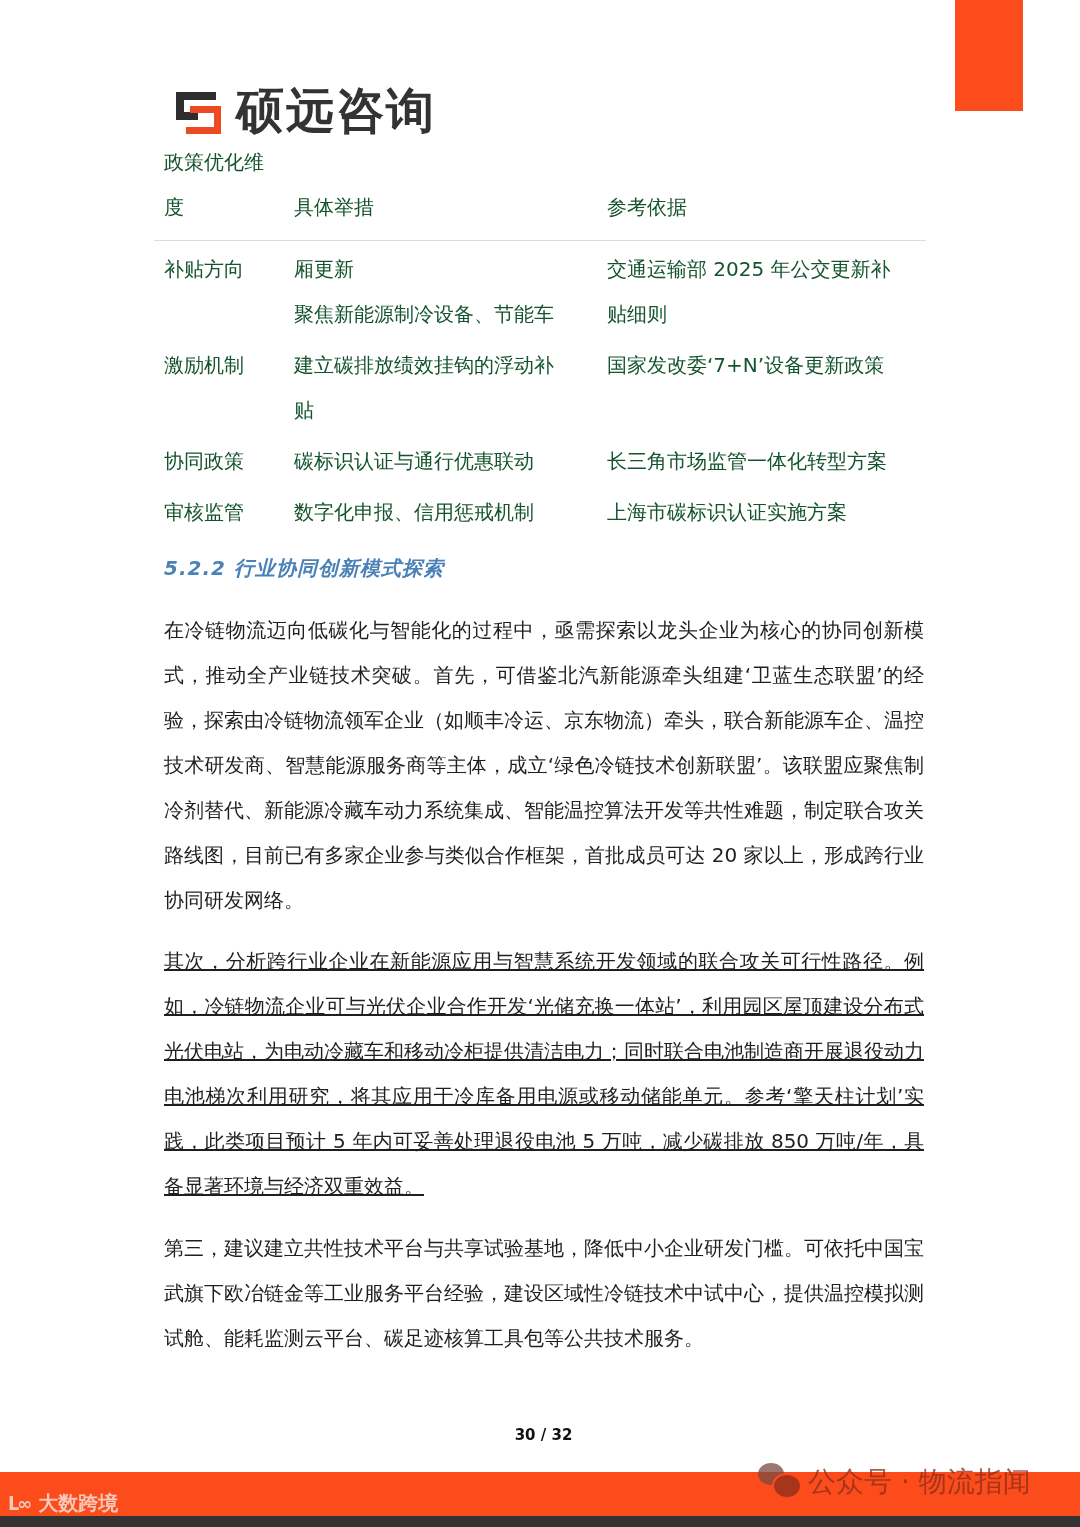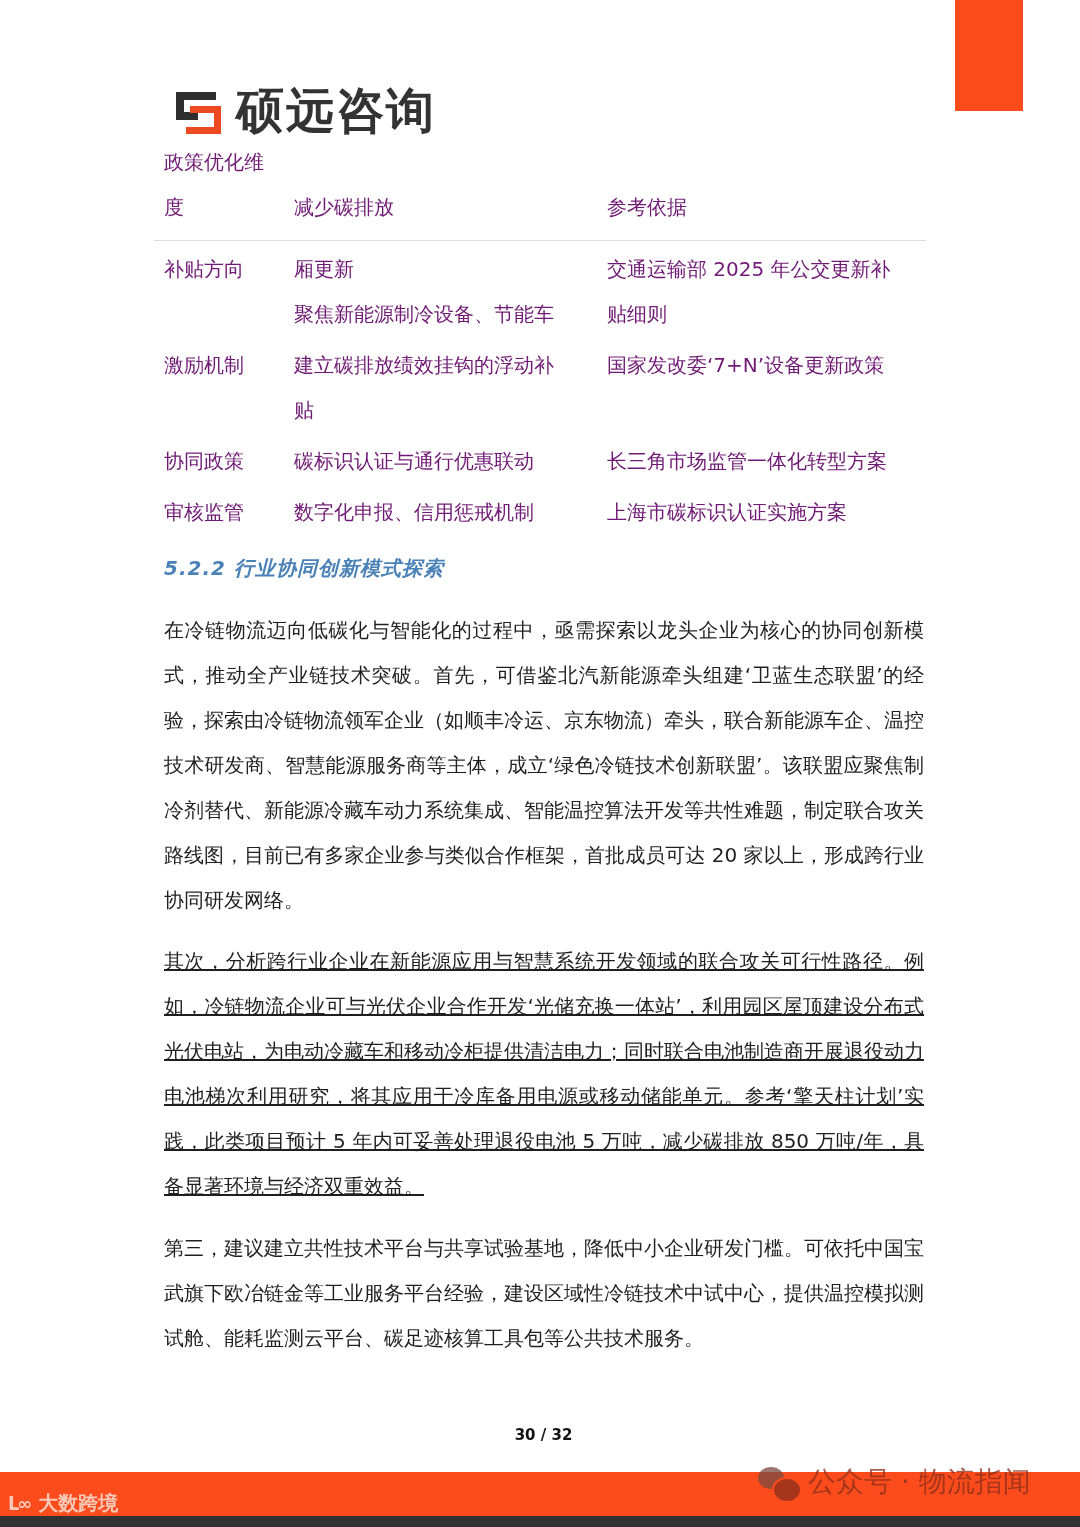--- a/index.html
+++ b/index.html
@@ -25,21 +25,21 @@
   .logo-mark .o3 { position:absolute; left:10px; top:41px; width:35px; height:7px; background:#ee4a22; }
   .logo-text {
     font-size: 48px; font-weight: 700; color: #333333; letter-spacing: 2px; line-height: 52px;
   }
 
   .table { position: absolute; left: 154px; top: 140px; width: 772px; }
   .thead { display: flex; padding-bottom: 10px; border-bottom: 1.5px solid #dcdcdc; }
   .c1 { width: 130px; padding-left: 10px; }
   .c2 { width: 313px; }
   .c3 { width: 319px; }
-  .cell { font-size: 20px; line-height: 45px; color: #701a75; }
+  .cell { font-size: 20px; line-height: 45px; color: #14532d; }
   .trow { display: flex; margin-top: 6px; }
 
   .section-title {
     position: absolute; left: 164px; top: 555px;
     font-size: 20px; font-weight: 700; font-style: italic; color: #4a82b8;
     letter-spacing: 1px;
   }
   .para {
     position: absolute; left: 164px; width: 760px;
     font-size: 20px; line-height: 45px; color: #1f1f1f; margin: 0;
@@ -59,21 +59,21 @@
   }
   .footer-dark {
     position: absolute; left: 0; top: 1516px; width: 1080px; height: 11px; background: #333333;
   }
   .brand-left {
     position: absolute; left: 8px; top: 1490px; display: flex; align-items: center;
     color: #f8c9b8; font-size: 20px; font-weight: 700;
   }
   .brand-left .mark { font-size: 18px; margin-right: 8px; letter-spacing: -2px; }
   .wechat {
-    position: absolute; left: 758px; top: 1463px; display: flex; align-items: flex-end;
+    position: absolute; left: 758px; top: 1463px; display: flex; align-items: flex-start;
     color: #8a2e1c; opacity: 0.75; font-size: 28px;
   }
   .wechat-icon { position: relative; width: 42px; height: 34px; margin-right: 8px; }
   .wechat-icon .b1 { position:absolute; left:0; top:0; width:26px; height:22px; border-radius:50%; background:#7a4a40; }
   .wechat-icon .b2 { position:absolute; left:14px; top:10px; width:26px; height:22px; border-radius:50%; background:#8a2e1c; border:2px solid #fc4c1c; }
 </style>
 </head>
 <body>
 
 <div class="corner-bar"></div>
@@ -90,21 +90,21 @@
   <span class="logo-text">硕远咨询</span>
 </div>
 
 <div class="table">
   <div class="thead">
     <div class="c1">
       <div class="cell">政策优化维</div>
       <div class="cell">度</div>
     </div>
     <div class="c2" style="padding-top:45px;">
-      <div class="cell">减少碳排放</div>
+      <div class="cell">具体举措</div>
     </div>
     <div class="c3" style="padding-top:45px;">
       <div class="cell">参考依据</div>
     </div>
   </div>
 
   <div class="trow">
     <div class="c1">
         <div class="cell">补贴方向</div>
       </div>

